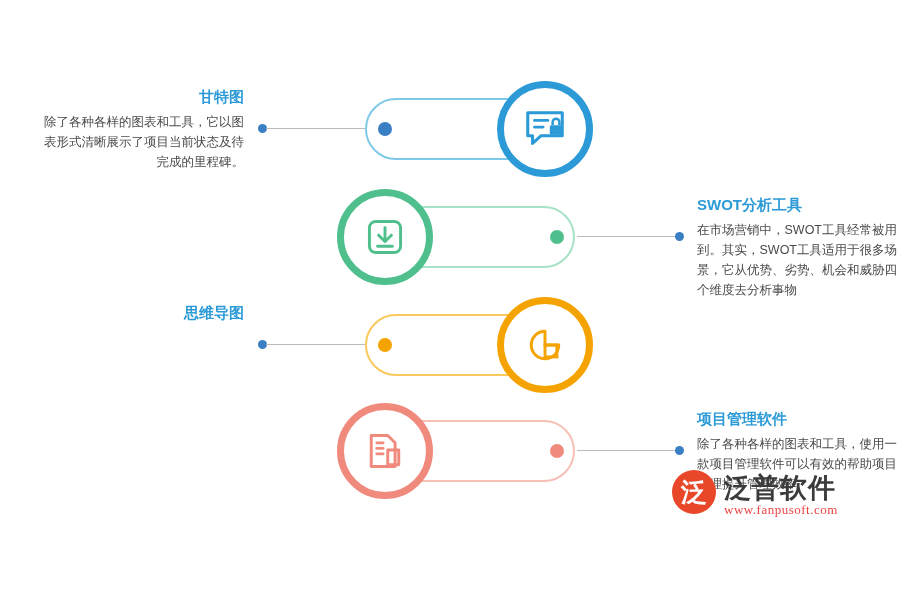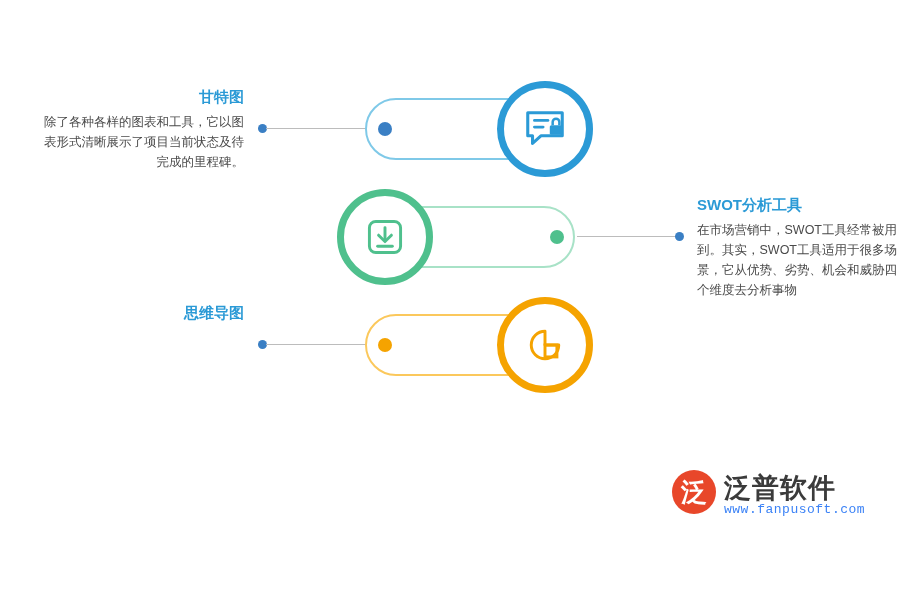--- a/index.html
+++ b/index.html
@@ -139,23 +139,23 @@
     font-size: 27px;
     font-weight: bold;
     color: #3b3b3b;
     letter-spacing: 1px;
   }
   .logo-url {
     position: absolute;
     left: 52px;
     top: 34px;
     font-size: 13px;
-    color: #3b82f6;
+    color: #ef4444;
     letter-spacing: .5px;
-    font-family: Liberation Mono, monospace;
+    font-family: Liberation Serif, serif;
     text-align: right;
   }
 </style>
 </head>
 <body>
 
 <div class="stage">
 
   <div class="row row-1">
 
@@ -214,20 +214,42 @@
         <path d="M24 24V9a15 15 0 10 15 15H24z" fill="none" stroke="#f5a300" stroke-width="3.2" stroke-linejoin="round"></path>
         <rect x="24" y="24" width="13" height="13" fill="none" stroke="#f5a300" stroke-width="3.2"></rect>
       </svg>
     </div>
 
     <div class="txt right-align" style="left:34px; top:9px;">
       <p class="title" style="color:#2b9ad6;">思维导图</p>
     </div>
   </div>
 
+  <div class="row row-4">
+
+    <div class="pill pill-left" style="border-color:#f7c0b6;"></div>
+    <div class="dot" style="left:550px; top:44px; background:#f08a7d;"></div>
+    <div class="circle" style="left:337px; top:3px; border:7px solid #f08a7d;">
+      <svg width="44" height="44" viewBox="0 0 48 48">
+        <path d="M9 7h18l8 8v26H9z" fill="none" stroke="#f08a7d" stroke-width="3.2" stroke-linejoin="round"></path>
+        <line x1="15" y1="15" x2="22" y2="15" stroke="#f08a7d" stroke-width="3" stroke-linecap="round"></line>
+        <line x1="15" y1="21" x2="22" y2="21" stroke="#f08a7d" stroke-width="3" stroke-linecap="round"></line>
+        <line x1="15" y1="27" x2="22" y2="27" stroke="#f08a7d" stroke-width="3" stroke-linecap="round"></line>
+        <rect x="27" y="23" width="12" height="16" fill="none" stroke="#f08a7d" stroke-width="3.2" stroke-linejoin="round"></rect>
+      </svg>
+    </div>
+
+    <div class="lead" style="left:577px; top:50px; width:100px;"></div>
+    <div class="lead-dot" style="left:675px; top:46px; background:#3a7fc4;"></div>
+
+    <div class="txt left-align" style="left:697px; top:9px;">
+      <p class="title" style="color:#2b9ad6;">项目管理软件</p>
+      <p class="body">除了各种各样的图表和工具，使用一款项目管理软件可以有效的帮助项目经理提升管理效率</p>
+    </div>
+  </div>
 
   <div class="logo">
     <div class="logo-mark">泛</div>
     <div class="logo-name">泛普软件</div>
     <div class="logo-url">www.fanpusoft.com</div>
   </div>
 
 </div>
 
 </body></html>

